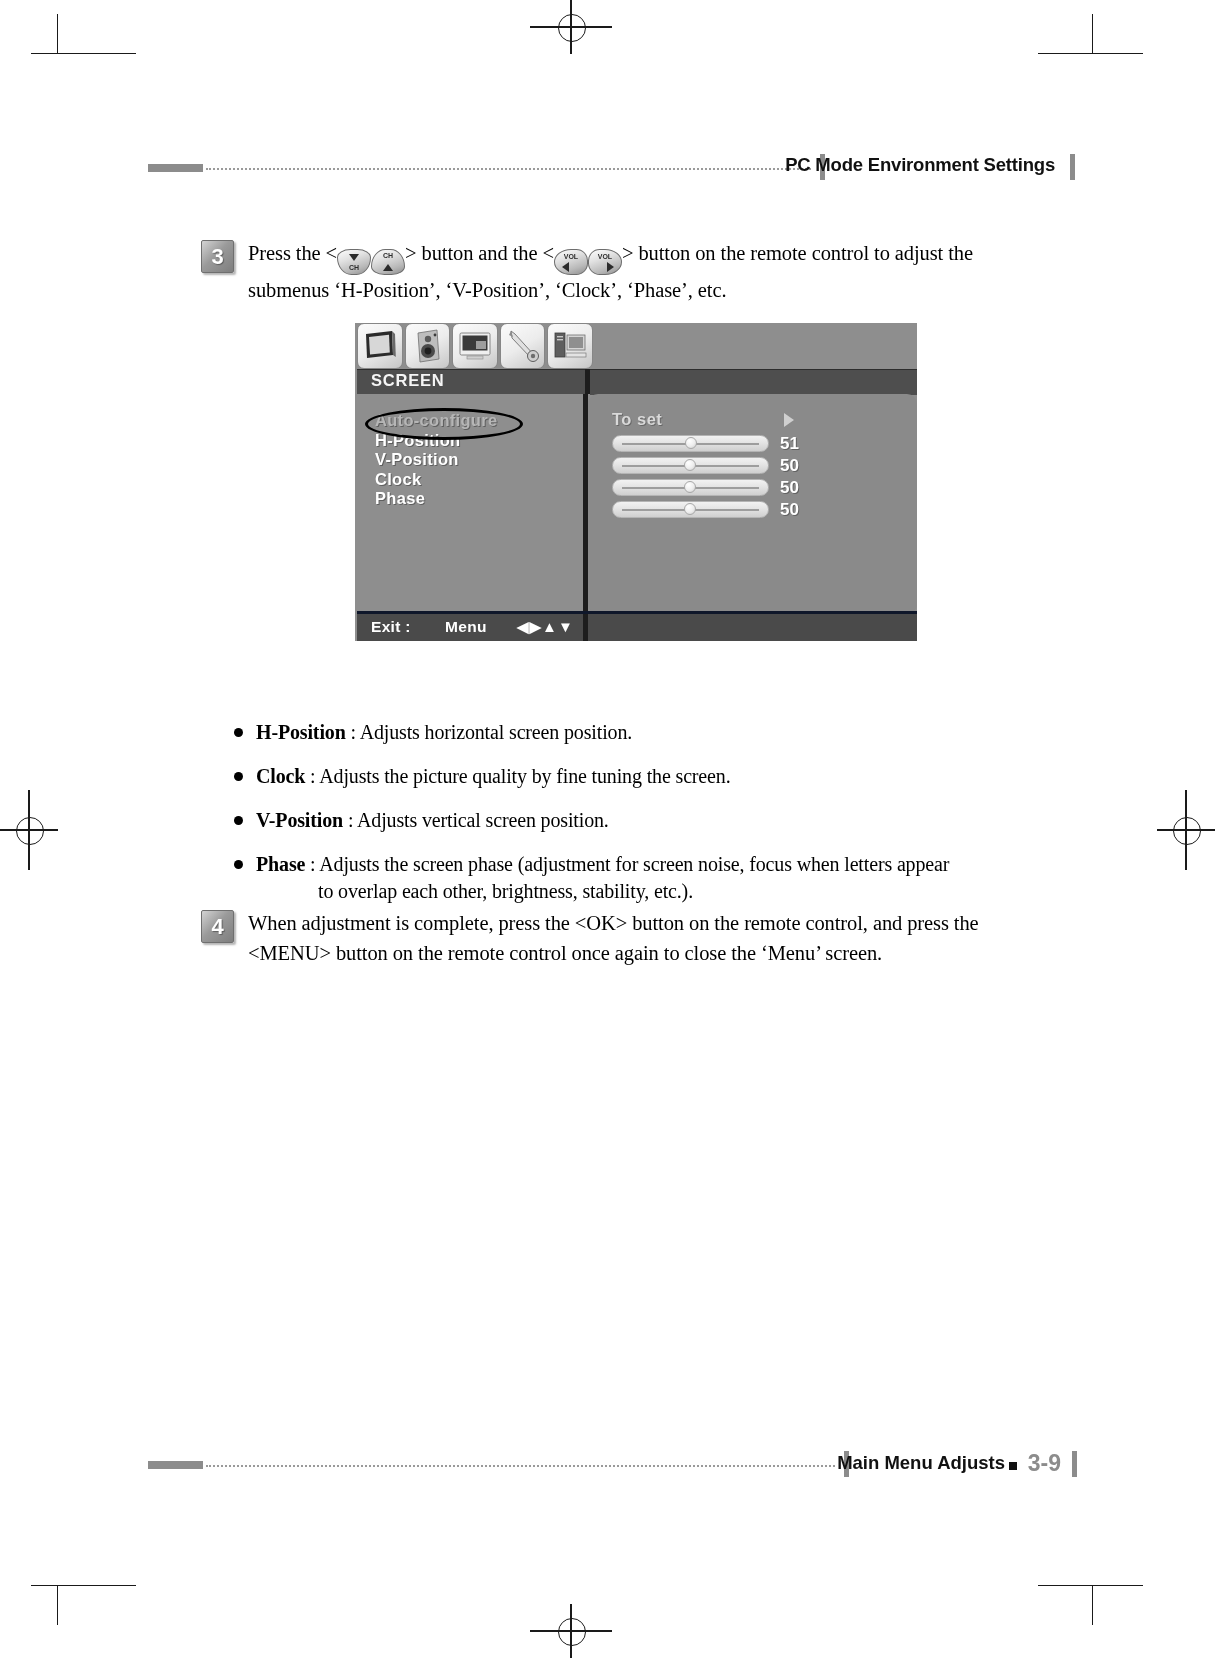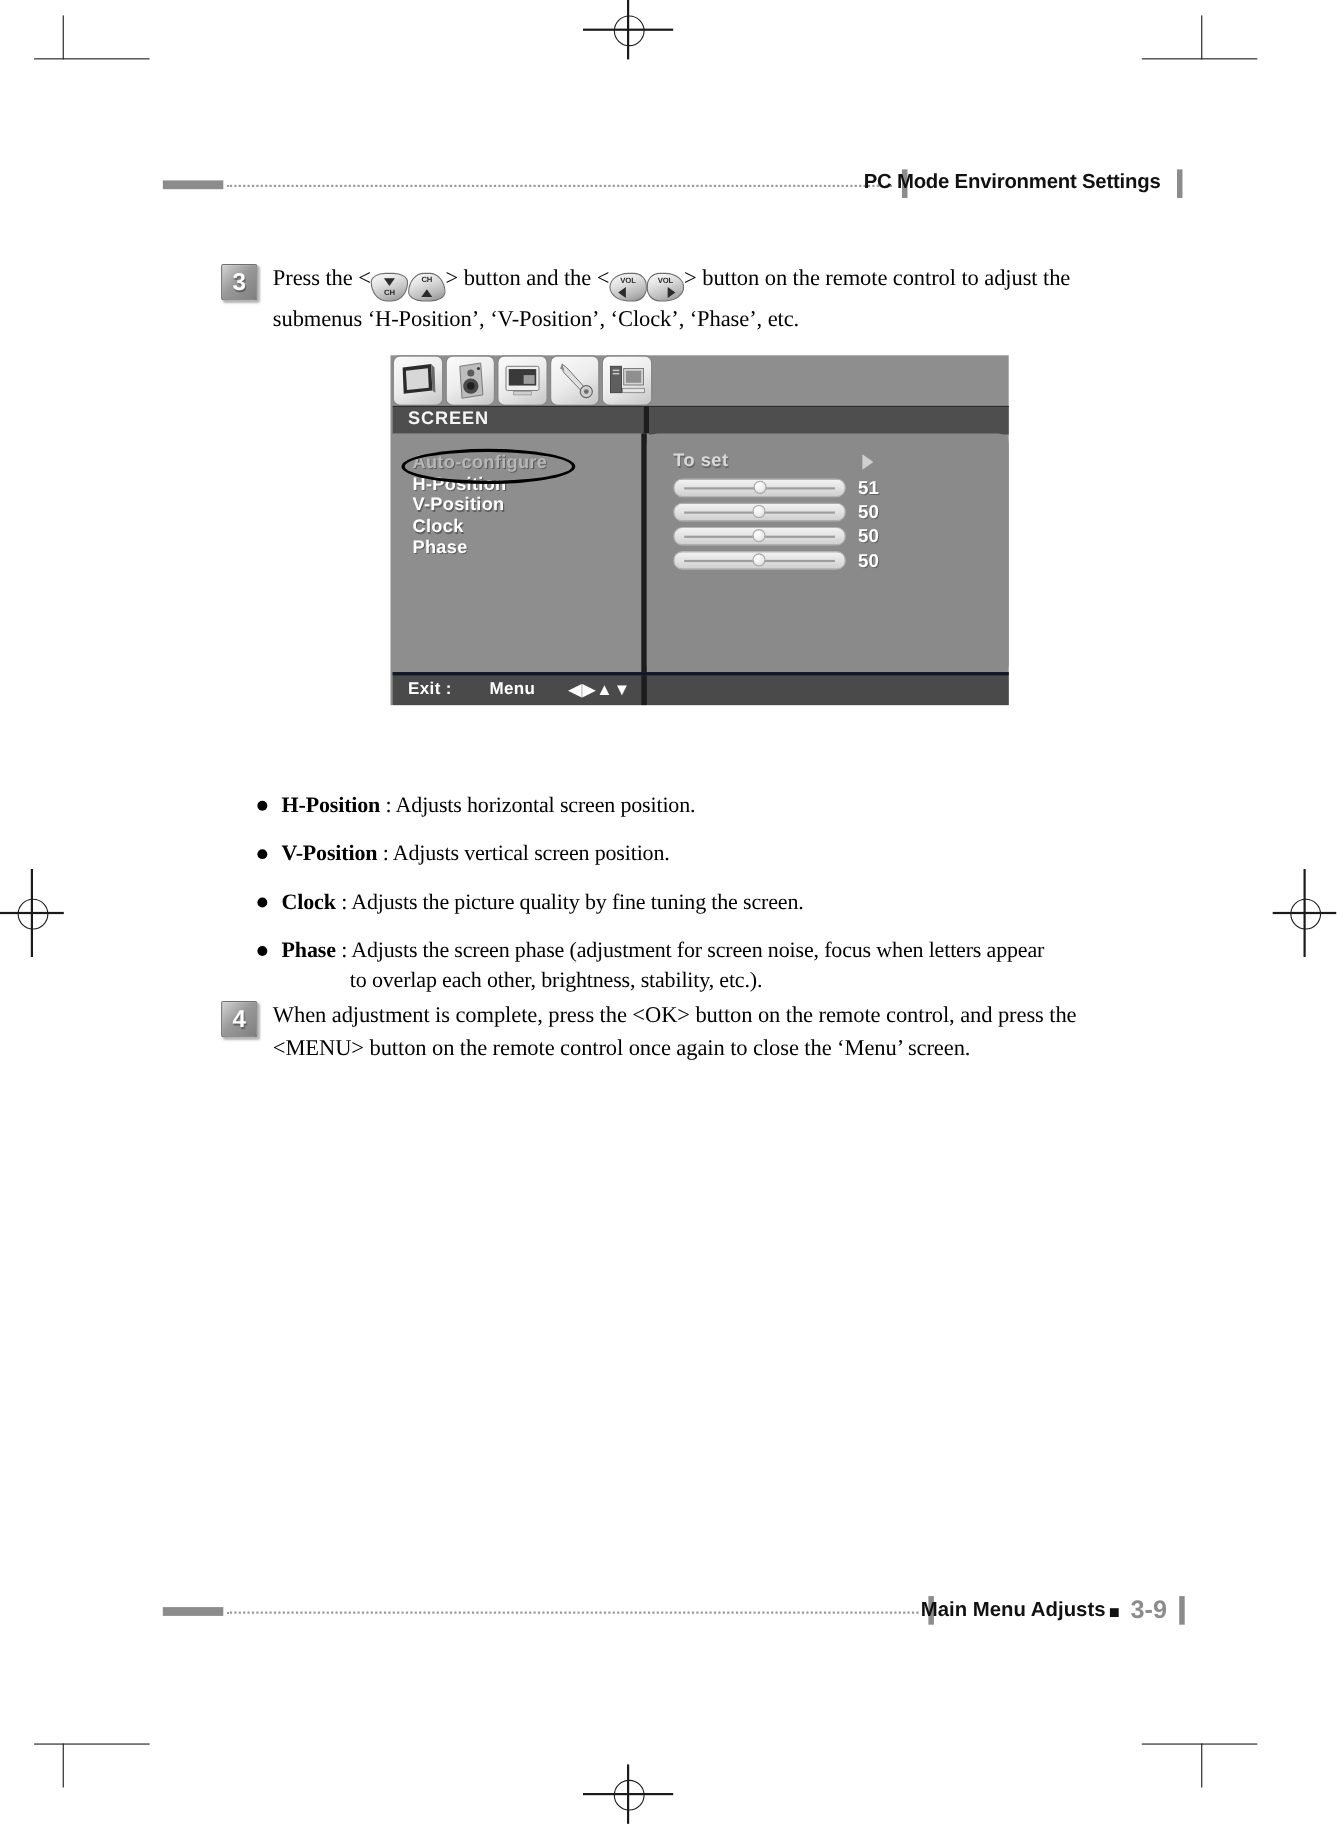--- a/index.html
+++ b/index.html
@@ -491,24 +491,24 @@
     <div class="ftxt menu">Menu</div>
     <div class="ftxt arrows">◀▶▲▼</div>
   </div>
 </div>
 
 <div class="bullets">
   <div class="bullet">
     <span class="dot"></span><b>H-Position</b><span> : </span><span>Adjusts horizontal screen position.</span>
   </div>
   <div class="bullet">
+    <span class="dot"></span><b>Clock</b><span> : </span><span>Adjusts the picture quality by fine tuning the screen.</span>
+  </div>
+  <div class="bullet">
     <span class="dot"></span><b>V-Position</b><span> : </span><span>Adjusts vertical screen position.</span>
-  </div>
-  <div class="bullet">
-    <span class="dot"></span><b>Clock</b><span> : </span><span>Adjusts the picture quality by fine tuning the screen.</span>
   </div>
   <div class="bullet">
     <span class="dot"></span><b>Phase</b><span> : </span><span>Adjusts the screen phase (adjustment for screen noise, focus when letters appear</span>
     <span class="cont">to overlap each other, brightness, stability, etc.).</span>
   </div>
 </div>
 
 <div class="step" style="left:201px;top:910px;width:830px;">
   <div class="step-num">4</div>
   <div class="step-body">

